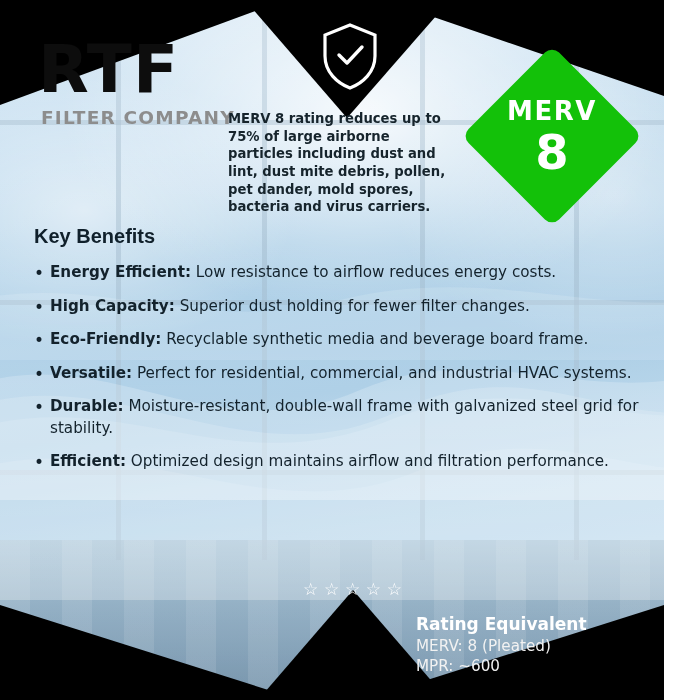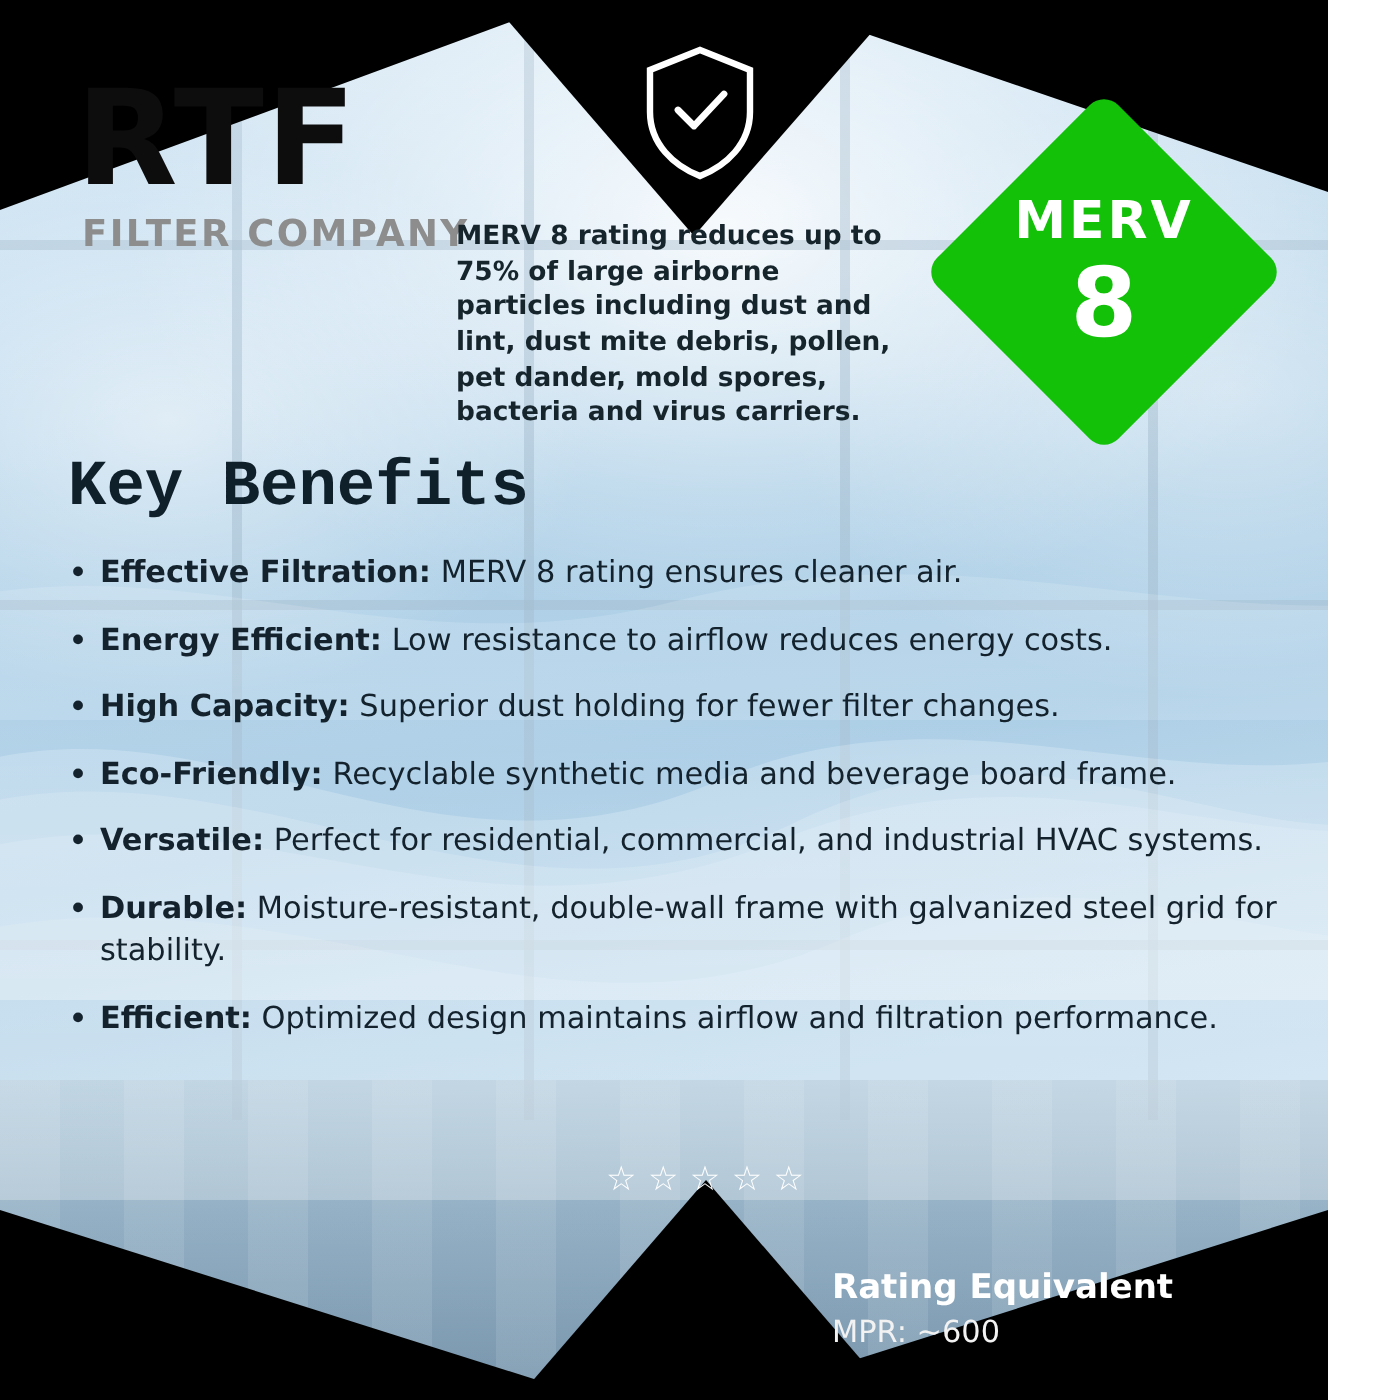--- a/index.html
+++ b/index.html
@@ -174,22 +174,22 @@
     font-weight: bold;
     line-height: 1;
   }
   
   .benefits {
     position: absolute;
     left: 34px; top: 225px;
     width: 630px;
   }
   .benefits-title {
-    font-family: Liberation Mono, monospace;
-    font-size: 32px;
+    font-family: Liberation Sans, sans-serif;
+    font-size: 20px;
     font-weight: bold;
     color: #10202b;
     margin: 0 0 14px 0;
   }
   ul.benefit-list {
     list-style: none;
     margin: 0;
     padding: 0;
   }
   ul.benefit-list li {
@@ -301,36 +301,36 @@
     <div class="diamond"></div>
     <div class="diamond-text">
       <div class="diamond-label">MERV</div>
       <div class="diamond-value">8</div>
     </div>
   </div>
 
   <div class="benefits">
     <h2 class="benefits-title">Key Benefits</h2>
     <ul class="benefit-list">
-      <li><b>Effective Filtration:</b><span> MERV 8 rating ensures cleaner air.</span></li>
       <li><b>Energy Efficient:</b><span> Low resistance to airflow reduces energy costs.</span></li>
       <li><b>High Capacity:</b><span> Superior dust holding for fewer filter changes.</span></li>
       <li><b>Eco-Friendly:</b><span> Recyclable synthetic media and beverage board frame.</span></li>
       <li><b>Versatile:</b><span> Perfect for residential, commercial, and industrial HVAC systems.</span></li>
       <li><b>Durable:</b><span> Moisture-resistant, double-wall frame with galvanized steel grid for stability.</span></li>
       <li><b>Efficient:</b><span> Optimized design maintains airflow and filtration performance.</span></li>
     </ul>
   </div>
 
   <div class="stars">
     <span>☆</span>
     <span>☆</span>
     <span>☆</span>
     <span>☆</span>
     <span>☆</span>
   </div>
 
   <div class="rating-box">
     <div class="rating-title">Rating Equivalent</div>
+    <div class="rating-line">MERV: 8 (Pleated)</div>
     <div class="rating-line">MPR: ~600</div>
   </div>
 
 </div>
 
 </body></html>

